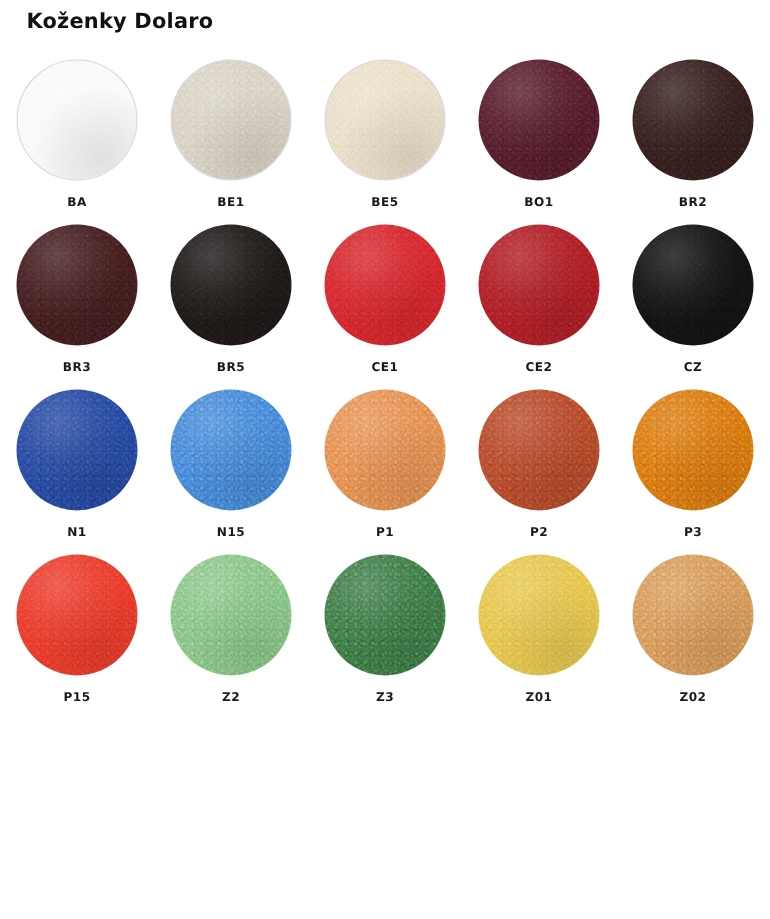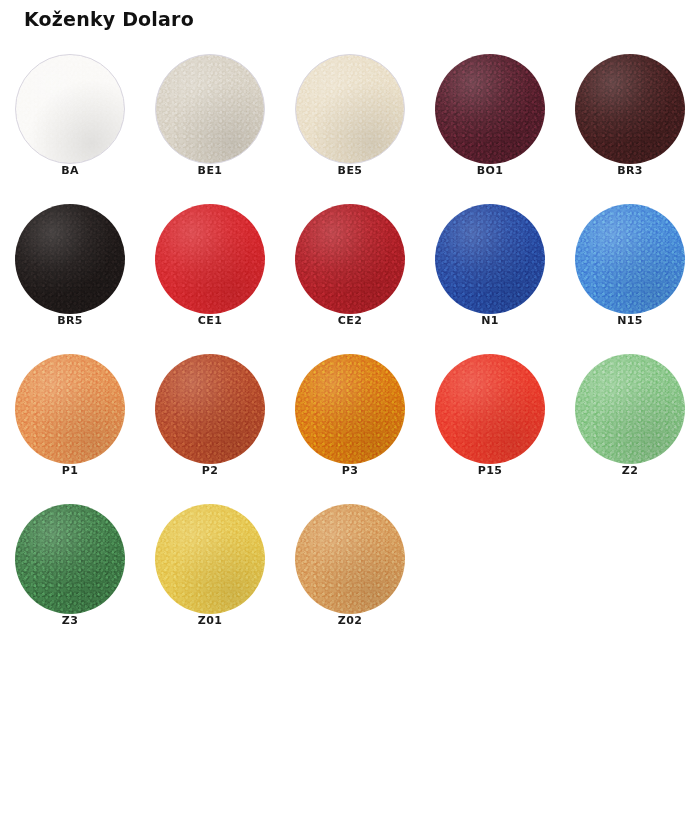--- a/index.html
+++ b/index.html
@@ -101,21 +101,21 @@
     pointer-events: none;
     background:
       radial-gradient(circle at 34% 26%, rgba(255,255,255,0.18) 0%, rgba(255,255,255,0.05) 34%, rgba(255,255,255,0) 58%),
       radial-gradient(circle at 70% 82%, rgba(0,0,0,0.10) 0%, rgba(0,0,0,0) 55%);
   }
   .swatch-disc.is-light {
     border: 1px solid #d9d6e0;
     box-sizing: border-box;
   }
   .swatch-label {
-    margin-top: 0;
+    margin-top: 13px;
     font-size: 11px;
     font-weight: bold;
     letter-spacing: 0.4px;
     color: #1a1a1a;
     text-align: center;
     font-family: "DejaVu Sans", sans-serif;
   }
 </style>
 </head>
 <body>
@@ -160,20 +160,30 @@
           <div class="swatch-disc" style="background: rgb(93, 33, 48);">
             <div class="grain"></div>
             <div class="grain2"></div>
             <div class="sheen"></div>
           </div>
         </div>
         <div class="swatch-label">BO1</div>
       </div>
       <div class="swatch-cell">
         <div class="swatch-disc-wrap">
+          <div class="swatch-disc" style="background: rgb(58, 35, 32);">
+            <div class="grain"></div>
+            <div class="grain2"></div>
+            <div class="sheen"></div>
+          </div>
+        </div>
+        <div class="swatch-label">BR2</div>
+      </div>
+      <div class="swatch-cell">
+        <div class="swatch-disc-wrap">
           <div class="swatch-disc" style="background: rgb(74, 33, 34);">
             <div class="grain"></div>
             <div class="grain2"></div>
             <div class="sheen"></div>
           </div>
         </div>
         <div class="swatch-label">BR3</div>
       </div>
       <div class="swatch-cell">
         <div class="swatch-disc-wrap">
@@ -200,20 +210,30 @@
           <div class="swatch-disc" style="background: rgb(181, 34, 42);">
             <div class="grain"></div>
             <div class="grain2"></div>
             <div class="sheen"></div>
           </div>
         </div>
         <div class="swatch-label">CE2</div>
       </div>
       <div class="swatch-cell">
         <div class="swatch-disc-wrap">
+          <div class="swatch-disc" style="background: rgb(21, 21, 21);">
+            <div class="grain"></div>
+            <div class="grain2"></div>
+            <div class="sheen"></div>
+          </div>
+        </div>
+        <div class="swatch-label">CZ</div>
+      </div>
+      <div class="swatch-cell">
+        <div class="swatch-disc-wrap">
           <div class="swatch-disc" style="background: rgb(43, 80, 168);">
             <div class="grain"></div>
             <div class="grain2"></div>
             <div class="sheen"></div>
           </div>
         </div>
         <div class="swatch-label">N1</div>
       </div>
       <div class="swatch-cell">
         <div class="swatch-disc-wrap">

